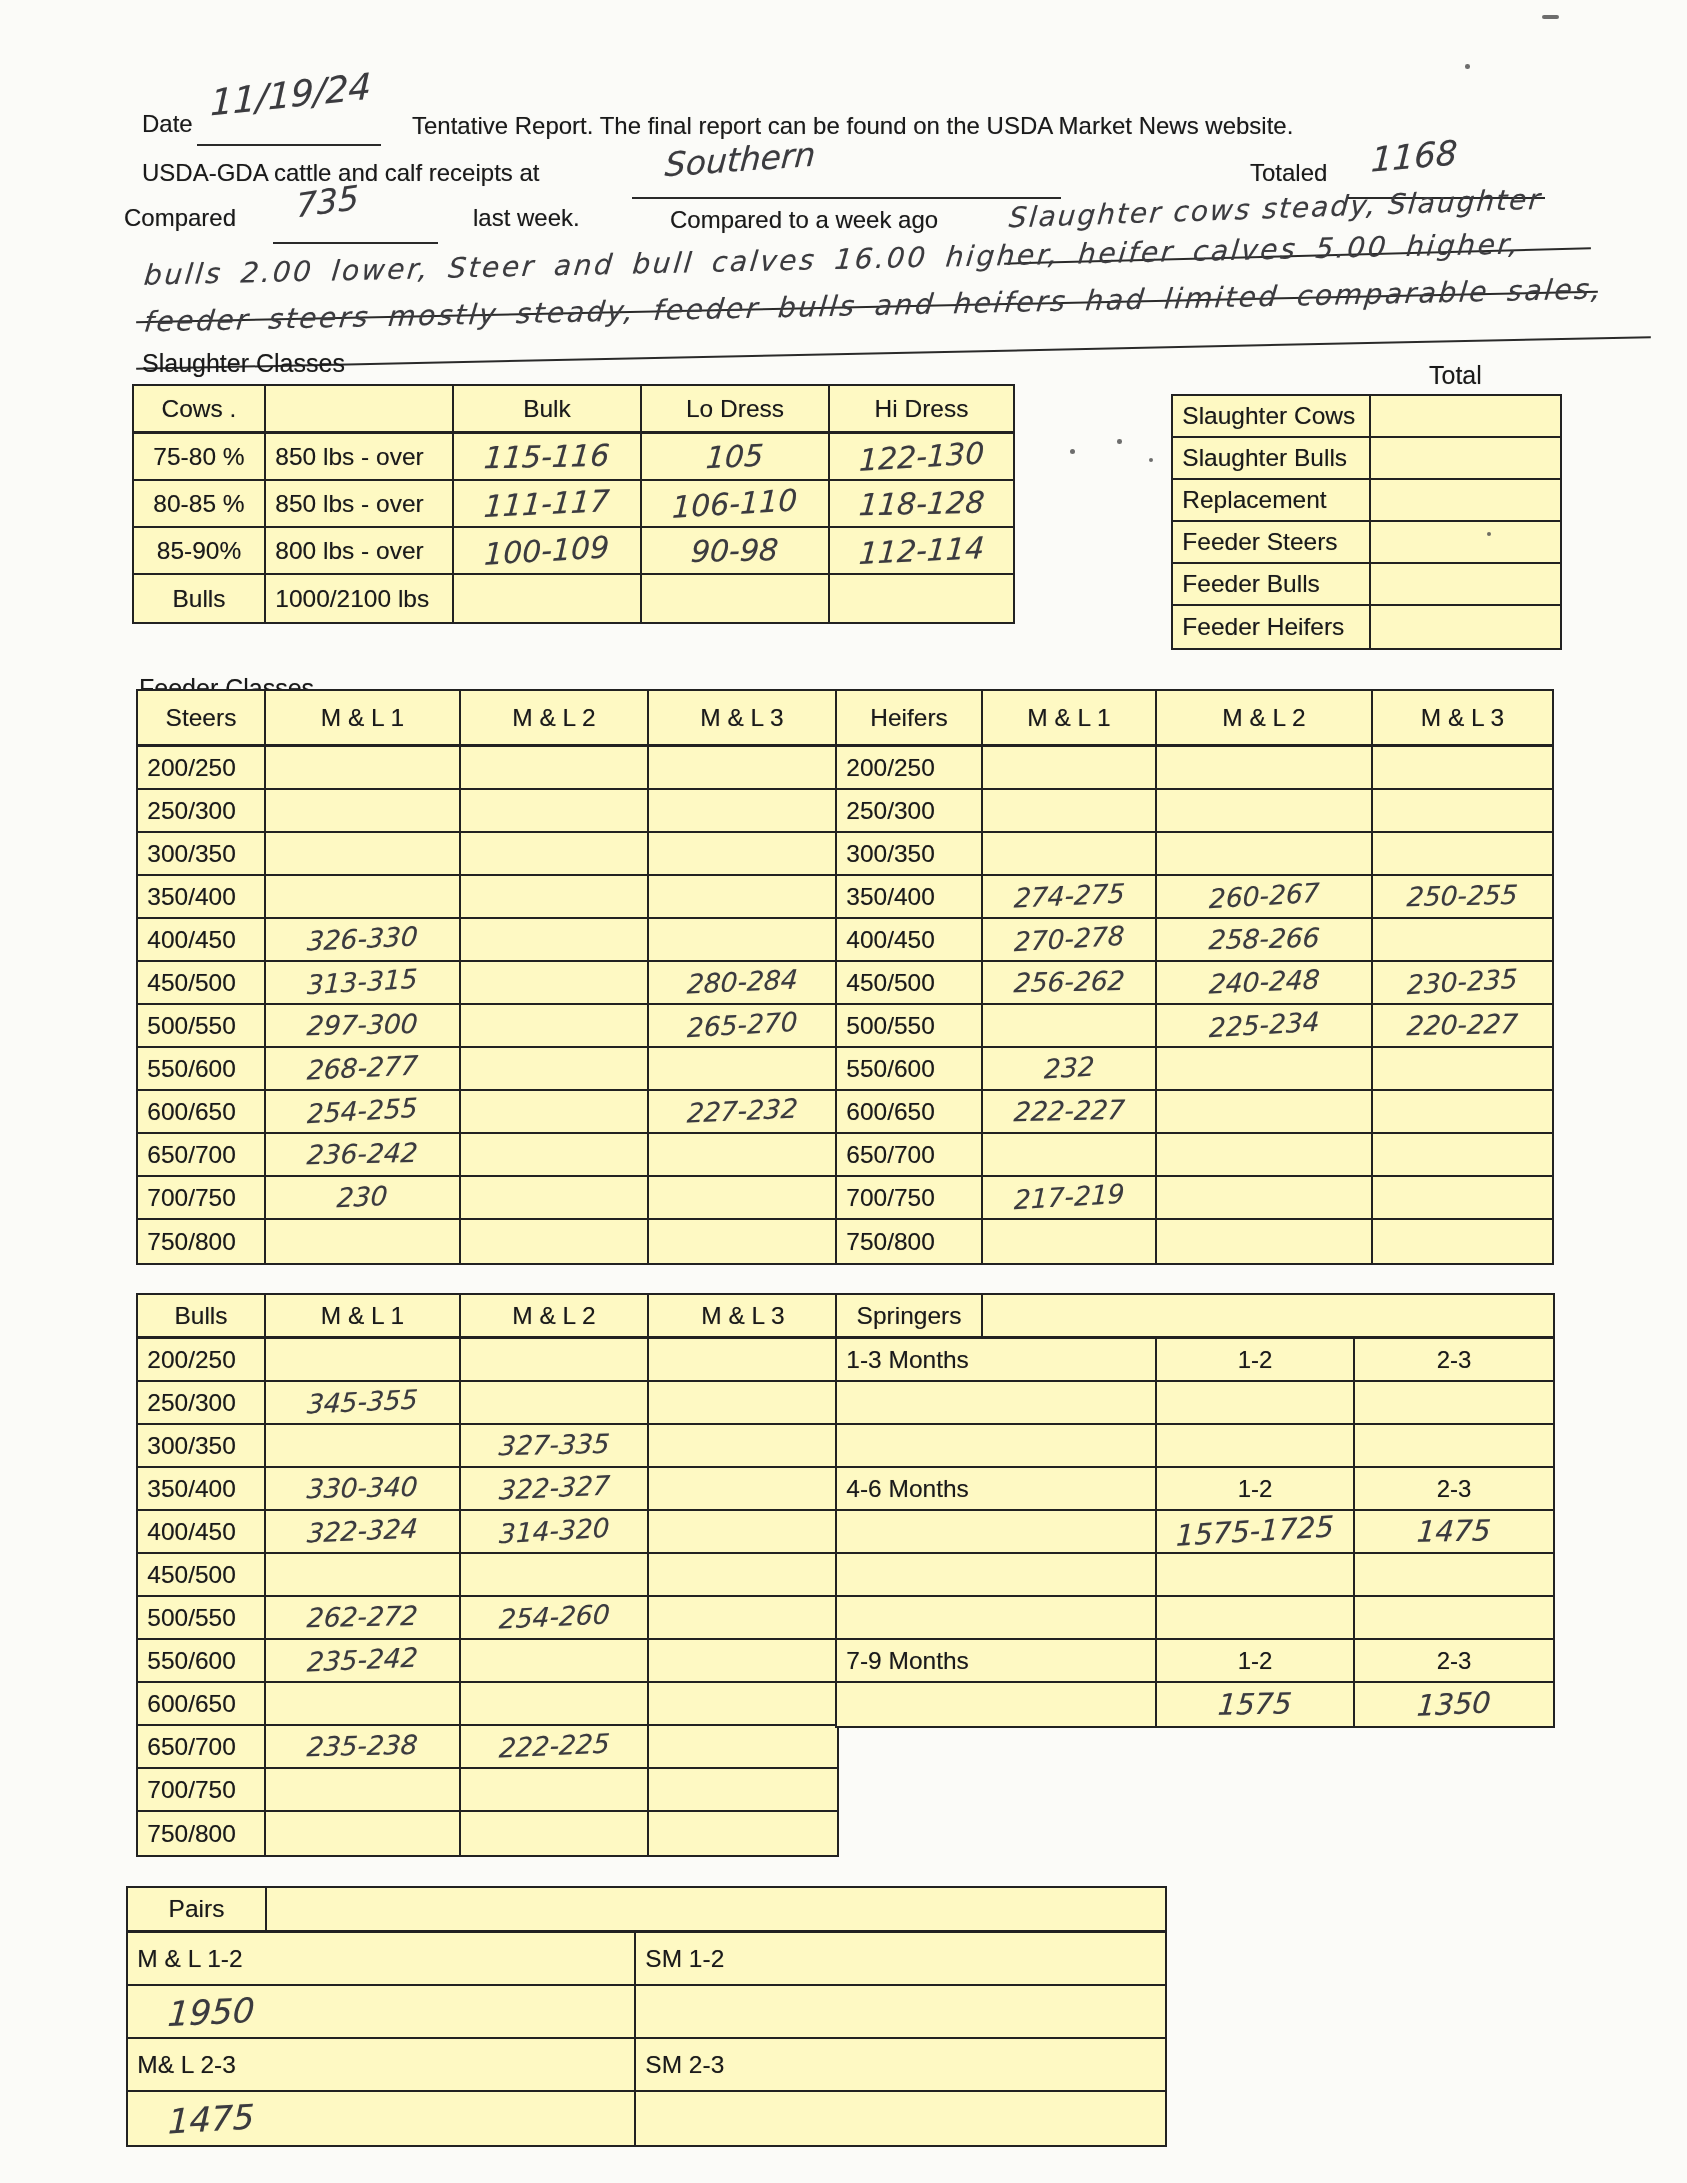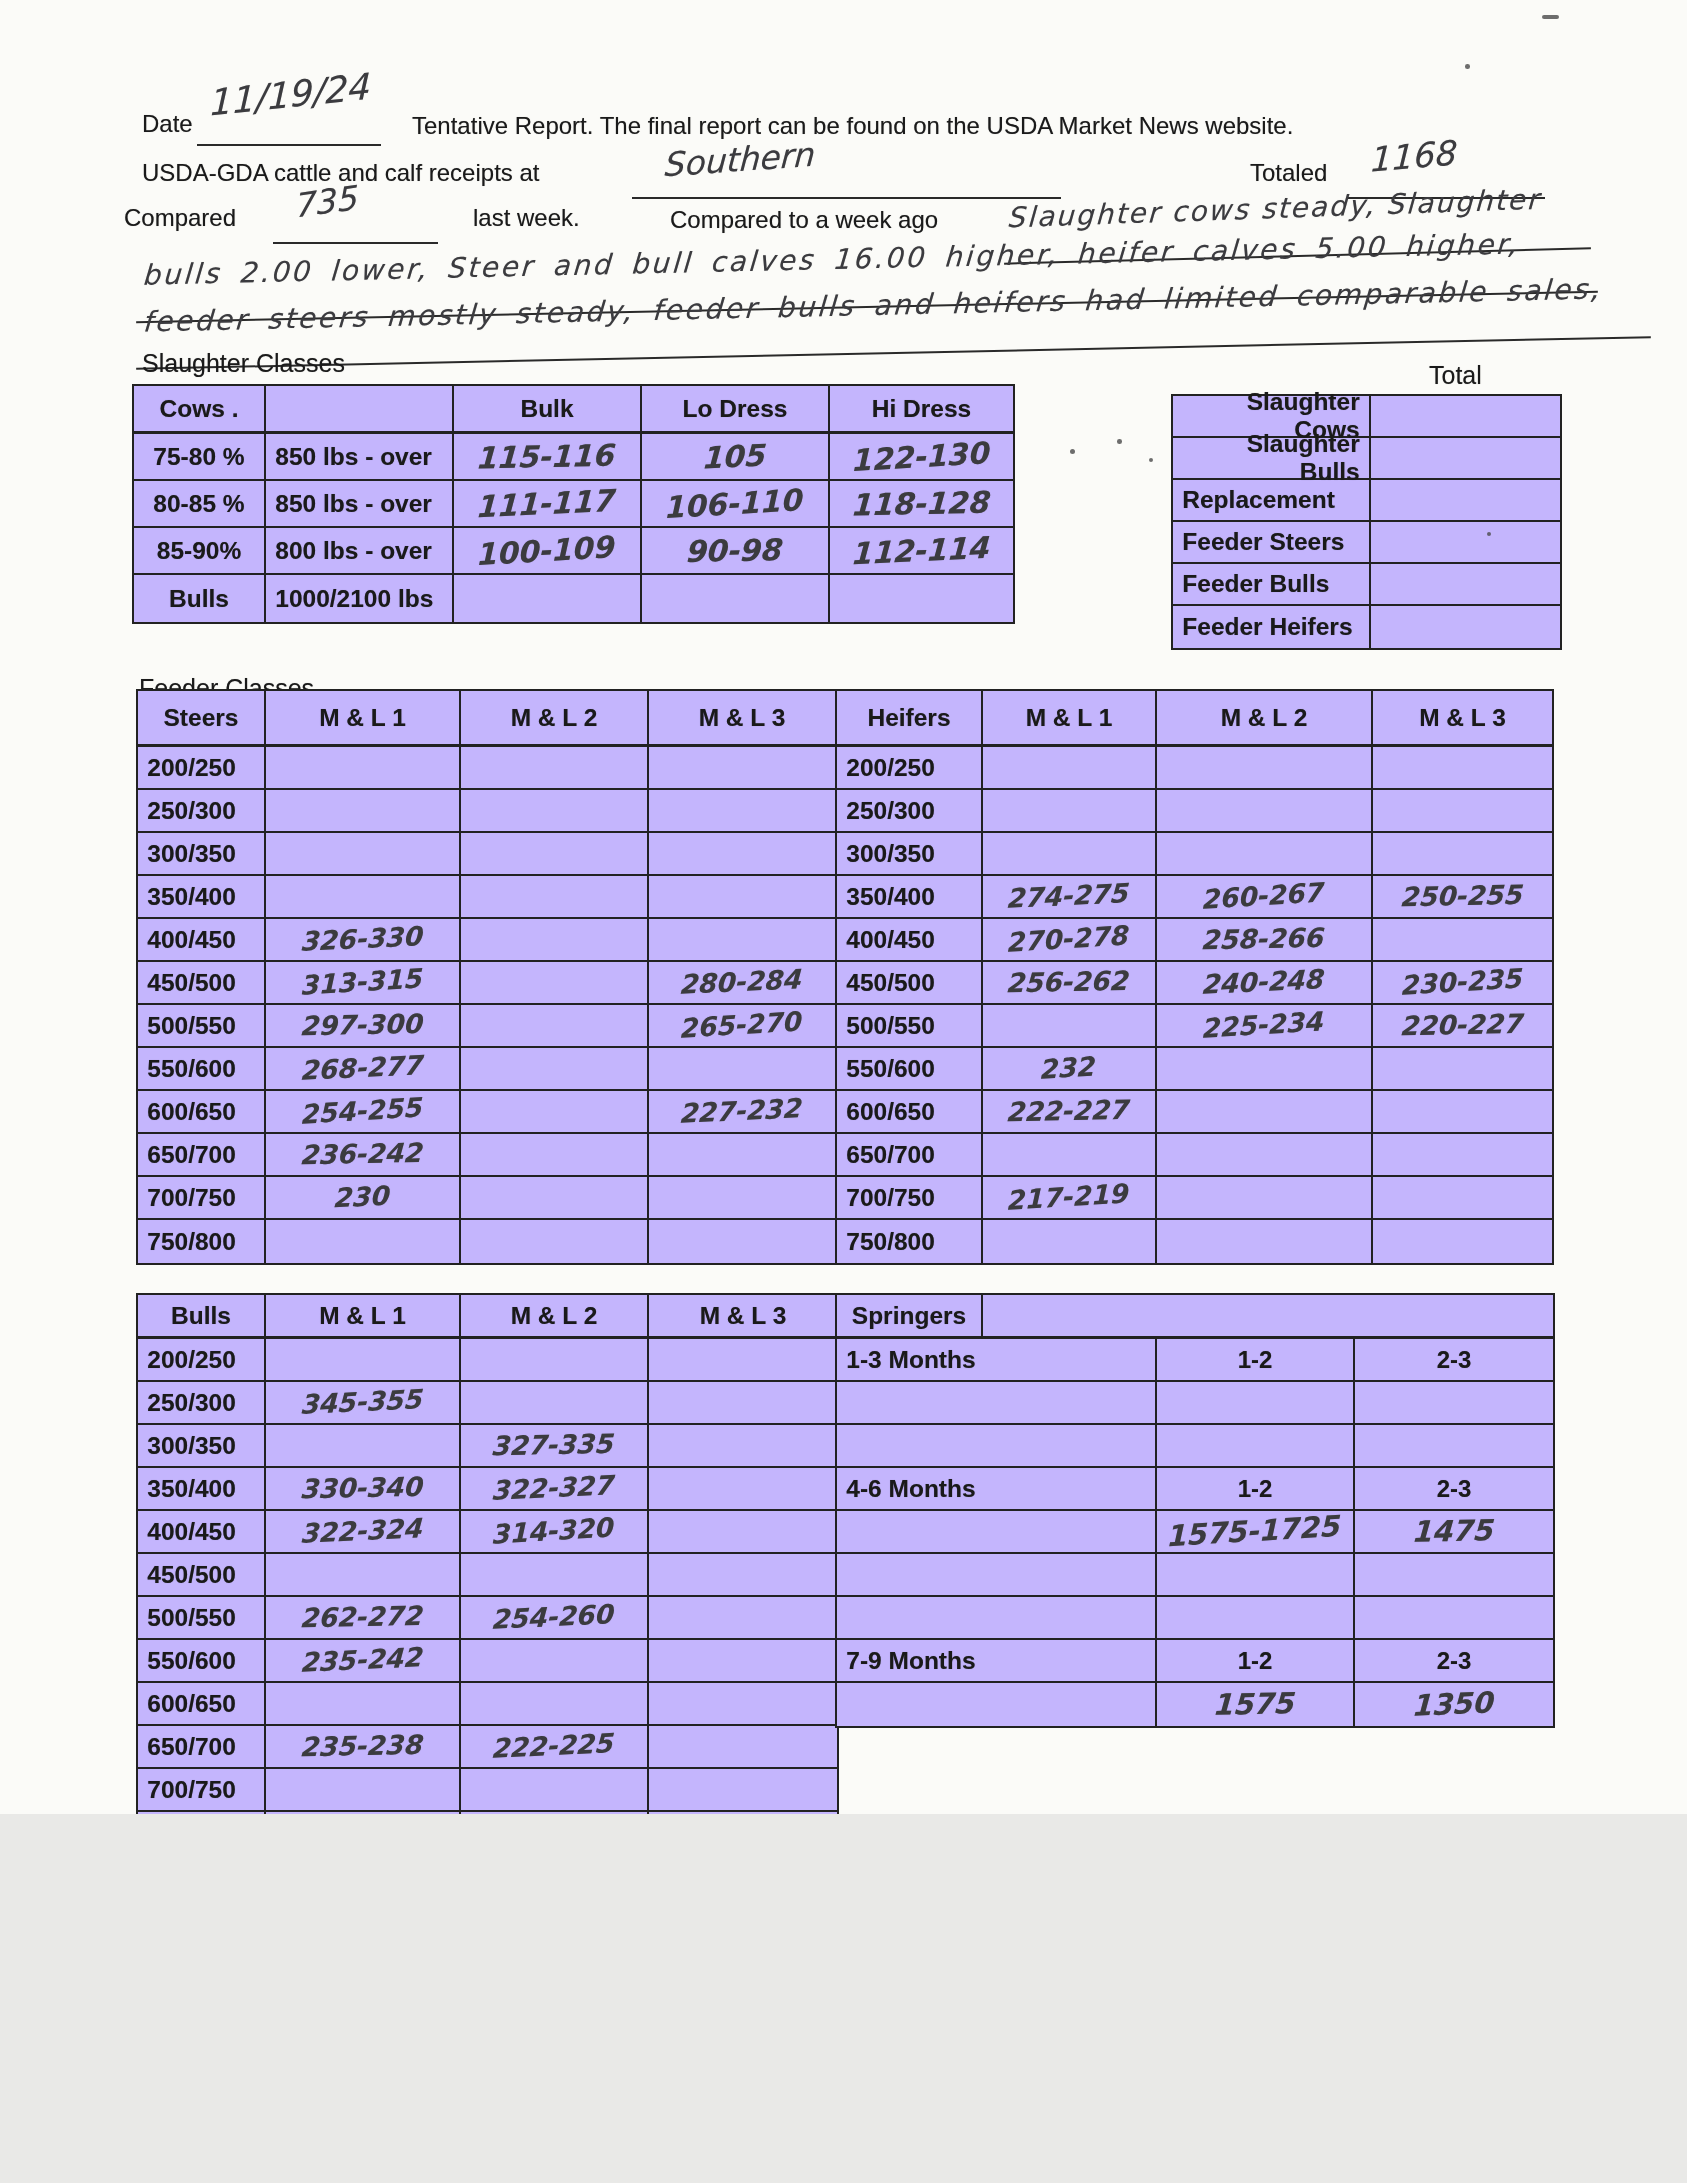--- a/index.html
+++ b/index.html
@@ -1,27 +1,27 @@
 <!DOCTYPE html>
 <html style="font-size:10.6px"><head>
 <meta charset="utf-8">
 <style>
   html,body{margin:0;padding:0;}
   body{width:1687px;height:2183px;background:#e9e9e7;}
-  .page{position:relative;width:1687px;height:1814px;background:#fbfbf8;overflow:hidden;
+  .page{position:relative;width:1687px;height:2183px;background:#fbfbf8;overflow:hidden;
         font-family:"Liberation Sans",sans-serif;}
   .abs{position:absolute;white-space:nowrap;}
   .pr{color:#1a1a1a;text-shadow:0 0 0.7px rgba(40,40,40,.45);}
   .hw{font-family:"DejaVu Sans",sans-serif;font-style:italic;color:#3b3b3f;
       text-shadow:0 0 0.7px rgba(70,70,70,.4);line-height:1;}
   .r0{display:inline-block;transform:rotate(-1.2deg) skewX(-6deg);}
   .r1{display:inline-block;transform:rotate(-2.6deg) skewX(-7deg);}
   .r2{display:inline-block;transform:rotate(-3.4deg) skewX(-5deg);}
   .uline{position:absolute;border-bottom:2.6px solid #2a2a2a;}
-  .tbl{position:absolute;display:grid;border:2.6px solid #222;background:#c4b5fd;font-weight:bold;}
+  .tbl{position:absolute;display:grid;border:2.6px solid #222;background:#fef9c3;}
   .c{border-right:2px solid #222;border-bottom:2px solid #222;display:flex;
      align-items:center;padding:0 9.3px;box-sizing:border-box;overflow:visible;}
   .c.noR{border-right:none;}
   .c.noB{border-bottom:none;}
   .c.hd{font-size:24.5px;justify-content:center;border-bottom-width:3.3px;}
   .c.hd2{font-size:24px;justify-content:center;}
   .c.ctr{justify-content:center;}
   .c.lbl{font-size:24.5px;}
   .hw.v40{font-size:26.5px;} .hw.v44{font-size:29px;} .hw.v46{font-size:30px;} .hw.v52{font-size:34px;}
   #slaughterT{left:132px;top:384px;grid-template-columns:132px 188px 188px 188px 183px;

